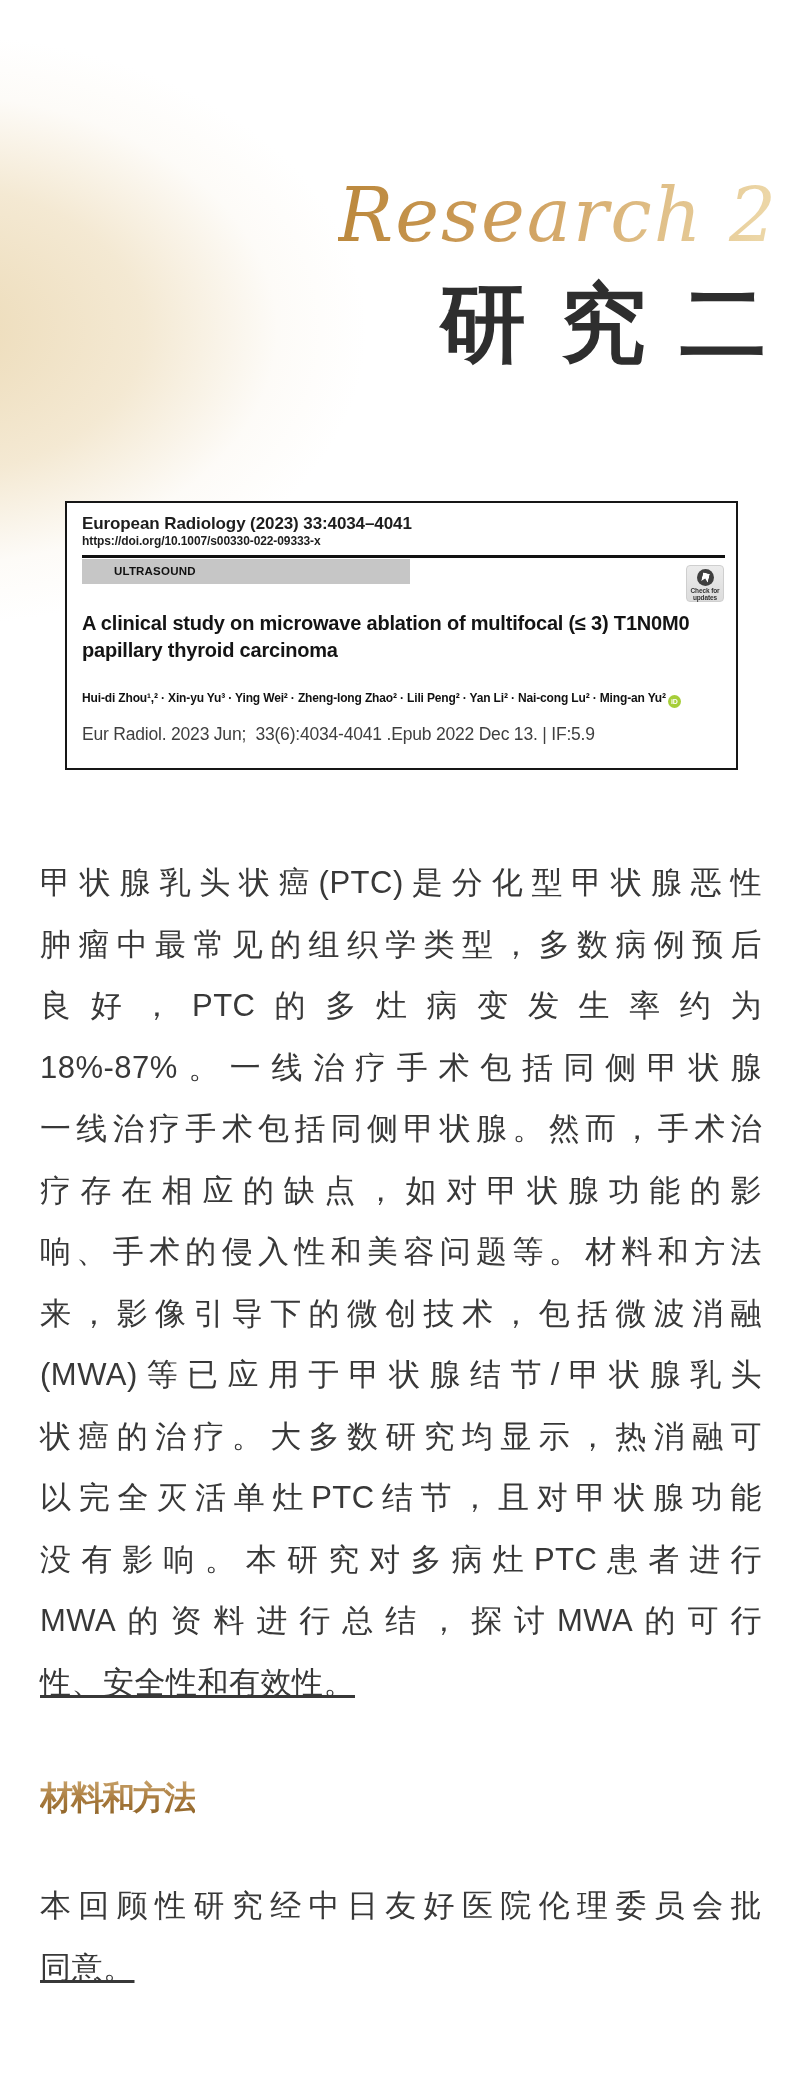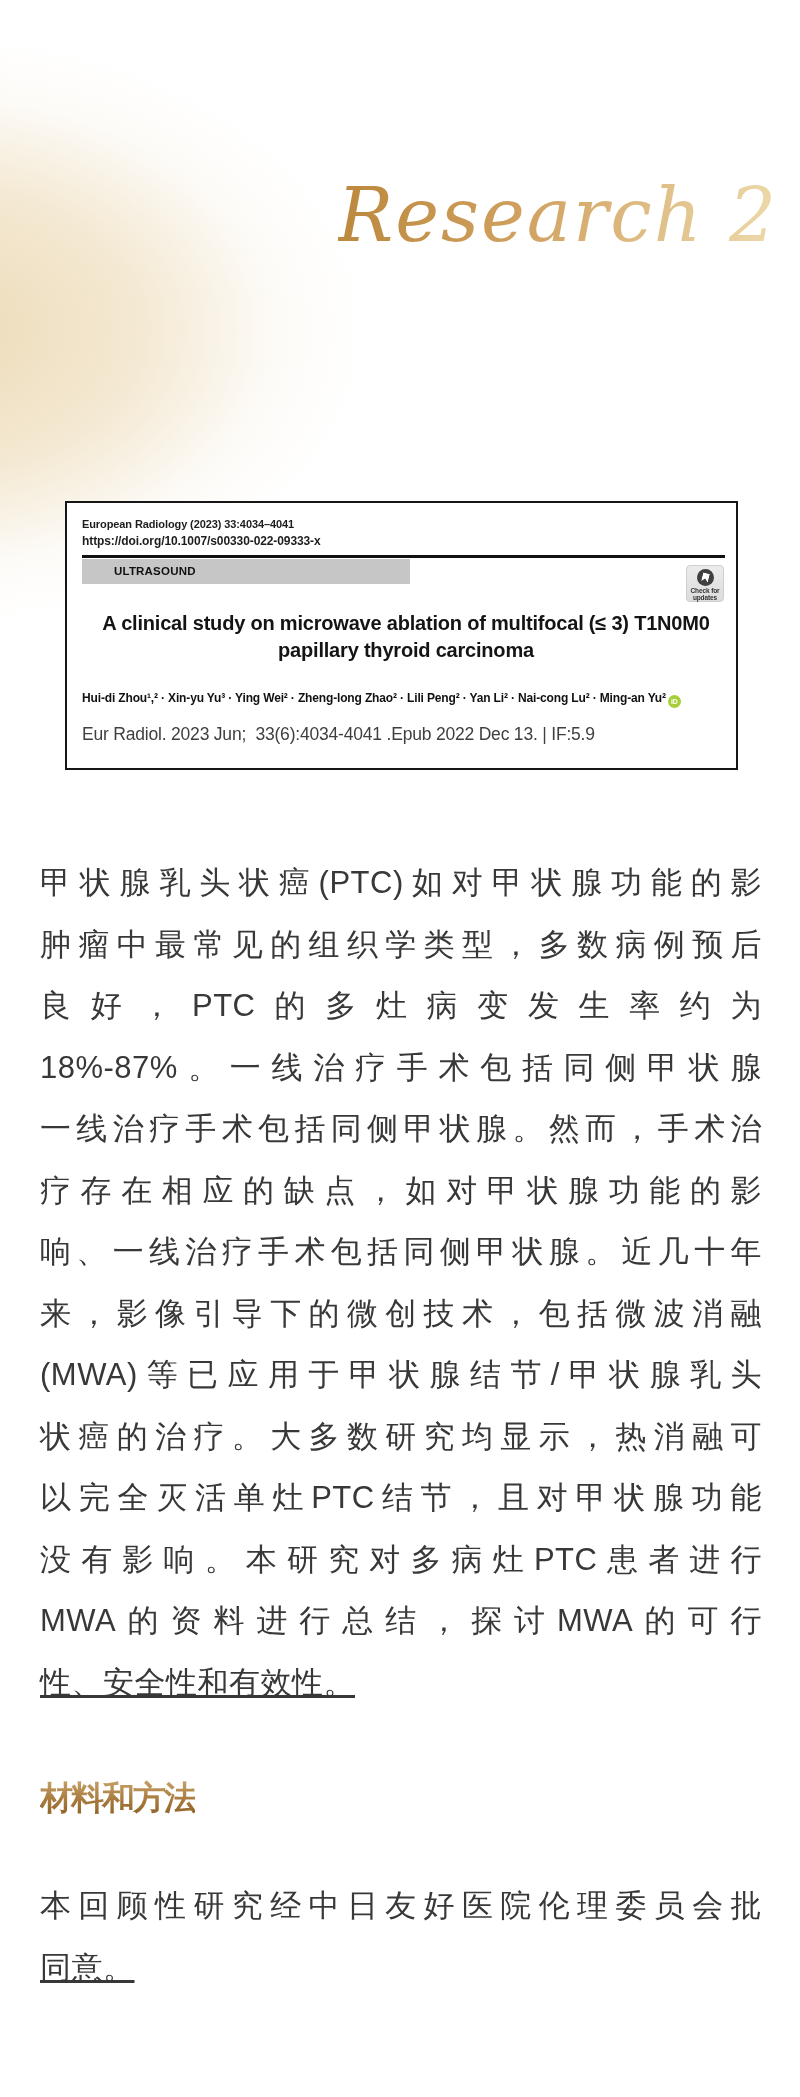--- a/index.html
+++ b/index.html
@@ -41,21 +41,21 @@
   
   .paper-card{
     position:absolute;left:65px;top:501px;
     width:673px;height:269px;
     box-sizing:border-box;
     background:#ffffff;
     border:2px solid #161616;
   }
   .journal-line{
     position:absolute;left:15px;top:13px;
-    font-size:11px;line-height:16px;color:#1d1d1d;
+    font-size:17px;line-height:16px;color:#1d1d1d;
     font-weight:600;letter-spacing:-0.1px;
   }
   .doi-line{
     position:absolute;left:15px;top:30px;
     font-size:12px;line-height:16px;color:#1d1d1d;
     font-weight:600;letter-spacing:-0.1px;
   }
   .rule{
     position:absolute;left:15px;top:52px;
     width:643px;height:2.5px;background:#111;
@@ -85,21 +85,20 @@
     clip-path:polygon(0 0,100% 0,100% 100%,50% 62%,0 100%);
     transform:rotate(14deg);
   }
   .badge-text{
     font-size:6.5px;line-height:7px;color:#333;
     font-weight:600;letter-spacing:-0.1px;
   }
   .paper-title{
     position:absolute;left:15px;top:107px;width:648px;
     color:#141414;
-    text-align:center;
   }
   .paper-title .tline{
     font-size:20px;font-weight:700;line-height:27px;
     letter-spacing:-0.2px;
   }
   .authors{
     position:absolute;left:15px;top:187px;width:650px;
     font-size:12px;font-weight:700;color:#111;
     line-height:16px;letter-spacing:-0.15px;
     white-space:nowrap;
@@ -140,20 +139,21 @@
     -webkit-text-fill-color:transparent;
   }
 </style>
 </head>
 <body>
 
 <div class="page">
 
   <div class="research-label">Research 2</div>
 
+  <div class="cn-title">研究二</div>
 
   <div class="paper-card">
     <div class="journal-line">European Radiology (2023) 33:4034–4041</div>
     <div class="doi-line">https://doi.org/10.1007/s00330-022-09333-x</div>
     <div class="rule"></div>
     <div class="section-tag">ULTRASOUND</div>
 
     <div class="check-badge">
       <div class="badge-circle">
         <div class="badge-bookmark"></div>
@@ -168,27 +168,27 @@
       </div>
 
     <div class="authors">
       <span>Hui-di Zhou¹,² · Xin-yu Yu³ · Ying Wei² · Zheng-long Zhao² · Lili Peng² · Yan Li² · Nai-cong Lu² · Ming-an Yu²</span><span class="orcid">iD</span>
     </div>
 
     <div class="citation">Eur Radiol. 2023 Jun;  33(6):4034-4041 .Epub 2022 Dec 13. | IF:5.9</div>
   </div>
 
   <div class="intro jlines">
-      <div class="line">甲状腺乳头状癌(PTC)如对甲状腺功能的影</div>
+      <div class="line">甲状腺乳头状癌(PTC)是分化型甲状腺恶性</div>
       <div class="line">肿瘤中最常见的组织学类型，多数病例预后</div>
       <div class="line">良好，PTC的多灶病变发生率约为</div>
       <div class="line">18%-87%。一线治疗手术包括同侧甲状腺</div>
       <div class="line">一线治疗手术包括同侧甲状腺。然而，手术治</div>
       <div class="line">疗存在相应的缺点，如对甲状腺功能的影</div>
-      <div class="line">响、一线治疗手术包括同侧甲状腺。近几十年</div>
+      <div class="line">响、手术的侵入性和美容问题等。材料和方法</div>
       <div class="line">来，影像引导下的微创技术，包括微波消融</div>
       <div class="line">(MWA)等已应用于甲状腺结节/甲状腺乳头</div>
       <div class="line">状癌的治疗。大多数研究均显示，热消融可</div>
       <div class="line">以完全灭活单灶PTC结节，且对甲状腺功能</div>
       <div class="line">没有影响。本研究对多病灶PTC患者进行</div>
       <div class="line">MWA的资料进行总结，探讨MWA的可行</div>
       <div class="line">性、安全性和有效性。</div>
     </div>
 
   <div class="methods-heading">材料和方法</div>

